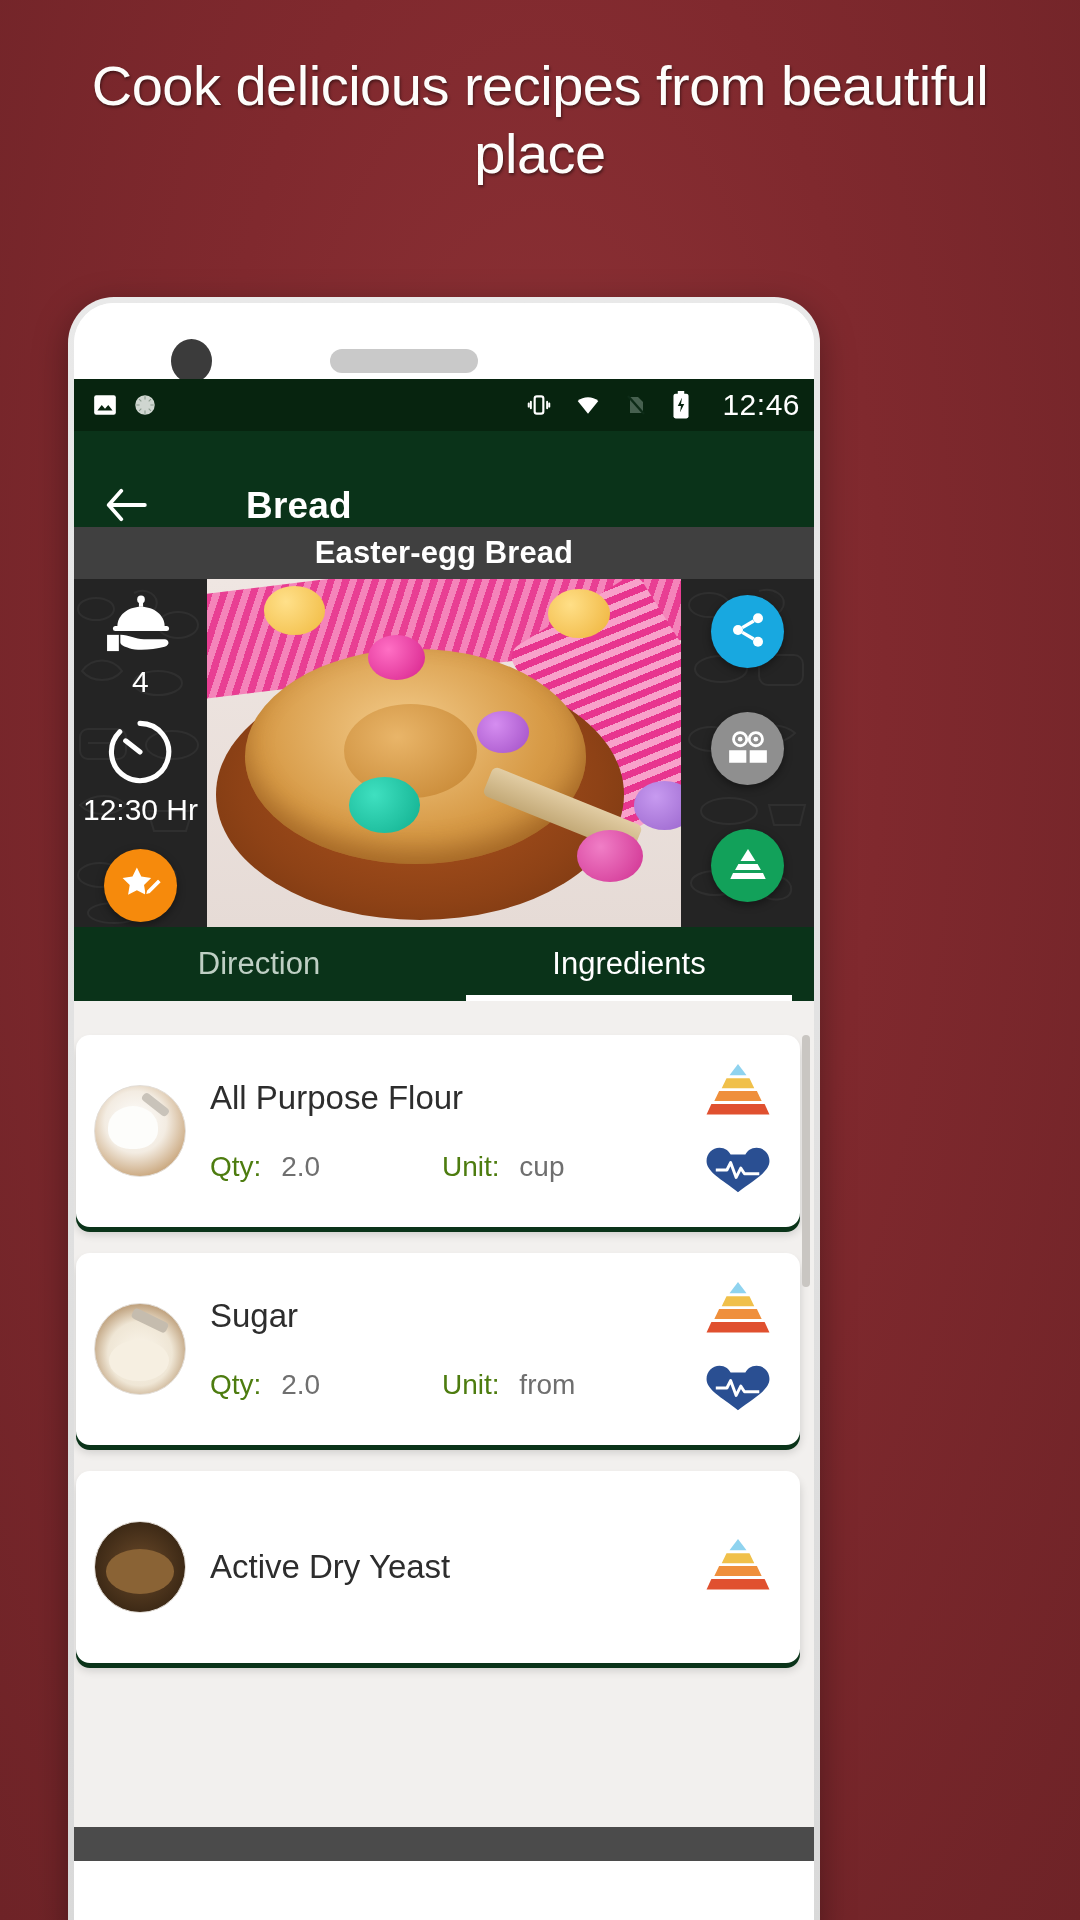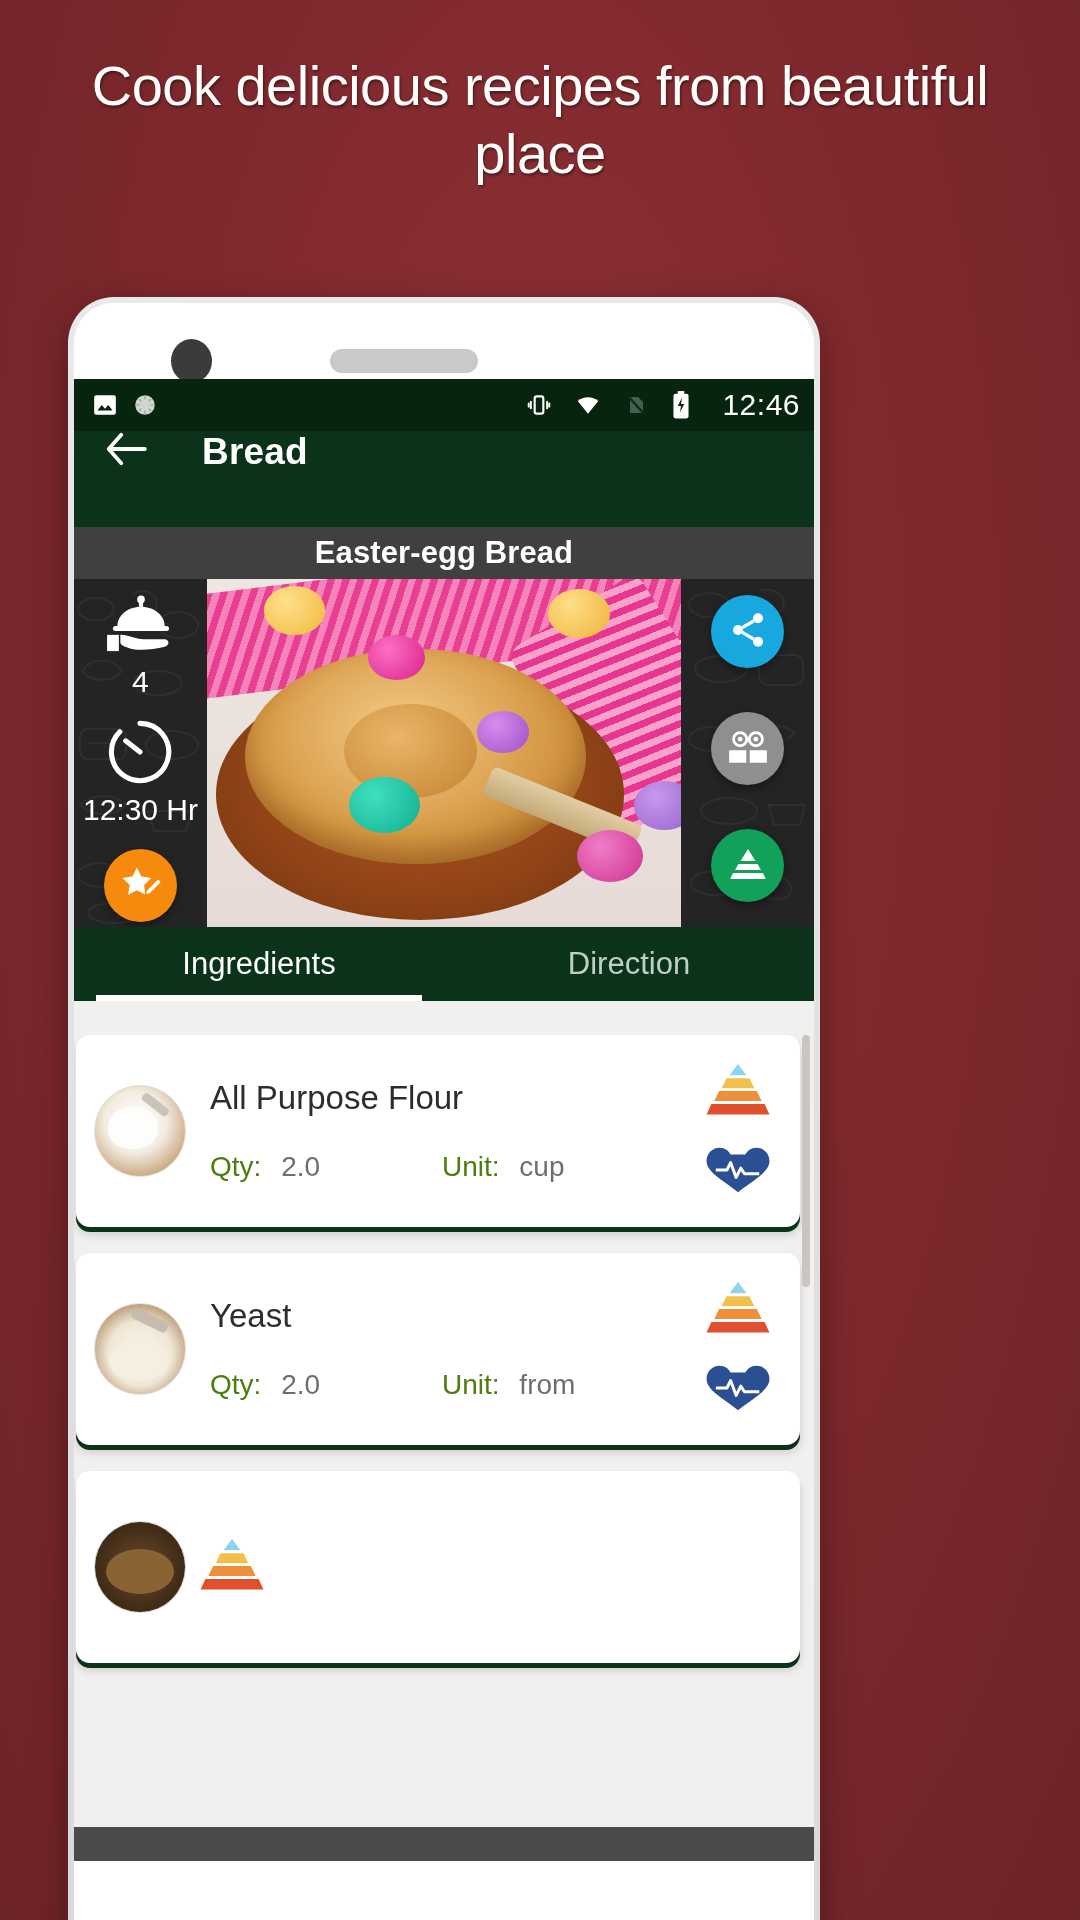--- a/index.html
+++ b/index.html
@@ -65,21 +65,21 @@
     padding:0 14px 0 18px; color:#fff;
   }
   .sb-left { display:flex; align-items:center; gap:14px; }
   .sb-right { margin-left:auto; display:flex; align-items:center; gap:22px; }
   .sb-clock { font-size:30px; font-weight:400; letter-spacing:0.5px; margin-left:8px; }
   .ic { display:block; }
 
   
   .appbar {
     height:96px; background:#0a3319;
-    display:flex; align-items:flex-start; padding:0 0 0 30px;
+    display:flex; align-items:flex-end; padding:0 0 0 30px;gap:44px;
   }
   .appbar-title {
     color:#fff; font-size:37px; font-weight:700; margin-left:54px;
     letter-spacing:0.2px;
   }
 
   
   .recipe-title-bar {
     height:52px; background:#404040;
     display:flex; align-items:center; justify-content:center;
@@ -431,22 +431,22 @@
                 <path d="M14 2l5 8H9z" fill="#fff"></path>
                 <path d="M7.6 12h12.8l2.2 4H5.4z" fill="#fff"></path>
                 <path d="M4 18h20l1.8 4H2.2z" fill="#fff"></path>
               </svg>
             </span>
           </div>
         </div>
       </div>
 
       <div class="tabs">
+        <div class="tab">Direction</div>
         <div class="tab active">Ingredients</div>
-        <div class="tab">Direction</div>
       </div>
 
       <div class="list">
 
         <div class="card">
           <div class="ing-thumb thumb-flour"></div>
           <div class="ing-body">
             <div class="ing-name">All Purpose Flour</div>
             <div class="ing-row">
               <div class="ing-qty">
@@ -473,21 +473,21 @@
                 <path d="M20 26C11 19 3 15 3 9.2 3 5 6.2 2 10 2c3 0 5 1.8 6 3.6h8c1-1.8 3-3.6 6-3.6 3.8 0 7 3 7 7.2C37 15 29 19 20 26z" fill="#2a4f92"></path>
                 <path d="M8 14h6l2-4 3 8 2.5-5 2 3h8" fill="none" stroke="#fff" stroke-width="1.6" stroke-linejoin="round"></path>
               </svg>
             </span>
           </div>
         </div>
 
         <div class="card">
           <div class="ing-thumb thumb-sugar"></div>
           <div class="ing-body">
-            <div class="ing-name">Yeast</div>
+            <div class="ing-name">Sugar</div>
             <div class="ing-row">
               <div class="ing-qty">
                 <span class="ing-lbl">Qty:</span>
                 <span class="ing-val">2.0</span>
               </div>
               <div>
                 <span class="ing-lbl">Unit:</span>
                 <span class="ing-val">from</span>
               </div>
             </div>
@@ -505,20 +505,23 @@
               <svg width="74" height="52" viewBox="0 0 40 28">
                 <path d="M20 26C11 19 3 15 3 9.2 3 5 6.2 2 10 2c3 0 5 1.8 6 3.6h8c1-1.8 3-3.6 6-3.6 3.8 0 7 3 7 7.2C37 15 29 19 20 26z" fill="#2a4f92"></path>
                 <path d="M8 14h6l2-4 3 8 2.5-5 2 3h8" fill="none" stroke="#fff" stroke-width="1.6" stroke-linejoin="round"></path>
               </svg>
             </span>
           </div>
         </div>
 
         <div class="card">
           <div class="ing-thumb thumb-yeast"></div>
+          <div class="ing-body">
+            <div class="ing-name">Active Dry Yeast</div>
+          </div>
           <div class="ing-icons">
             <span>
               <svg width="74" height="56" viewBox="0 0 40 30">
                 <path d="M20 1l4.6 6H15.4z" fill="#8fd3ef"></path>
                 <path d="M13.8 8.6h12.4l2.6 5.4H11.2z" fill="#f0c04a"></path>
                 <path d="M9.8 15.6h20.4l2.6 5.4H7.2z" fill="#ef8f3c"></path>
                 <path d="M5.6 22.6h28.8l2.6 5.6H3z" fill="#e0502f"></path>
               </svg>
             </span>
           </div>

